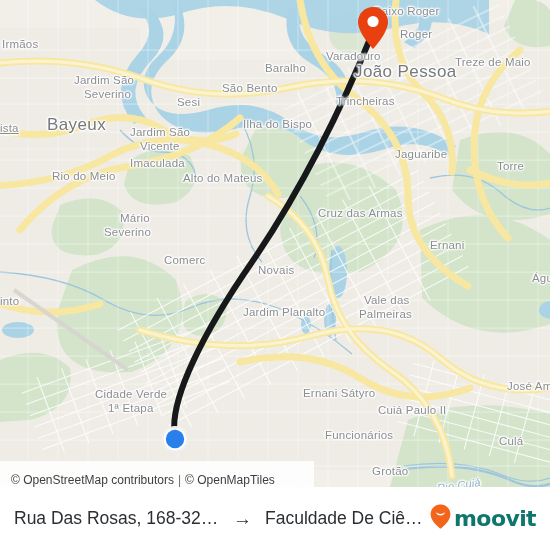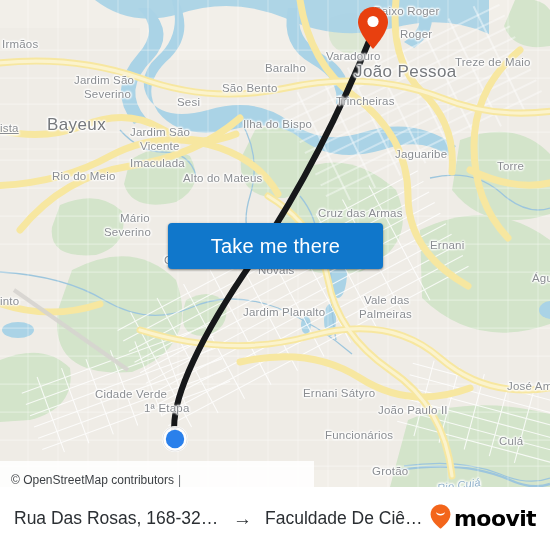--- a/index.html
+++ b/index.html
@@ -64,21 +64,21 @@
     overflow:hidden;text-overflow:ellipsis;
   }
   #trip-origin{max-width:208px;}
   #trip-destination{max-width:170px;margin-left:2px;}
   #trip-arrow{
     margin:0 11px;color:#2b2f33;font-size:19px;line-height:1;
     display:flex;align-items:center;
   }
   #moovit-logo{margin-left:auto;display:flex;align-items:center;gap:3px;}
   #moovit-wordmark{
-    font-size:22px;font-weight:bold;color:#000000;letter-spacing:-.6px;
+    font-size:22px;font-weight:bold;color:#0f766e;letter-spacing:-.6px;
     font-family:"DejaVu Sans",sans-serif;
   }
 </style>
 </head>
 <body>
 
 <div id="app">
 
   <div id="map">
 
@@ -228,24 +228,24 @@
         <div class="maplabel" style="left: 318px; top: 207px;">Cruz das Armas</div>
         <div class="maplabel" style="left: 430px; top: 239px;">Ernani</div>
         <div class="maplabel" style="left: 124px; top: 254px; padding-left: 40px;">Comerc</div>
         <div class="maplabel" style="left: 258px; top: 264px;">Novais</div>
         <div class="maplabel" style="left: 532px; top: 272px;">Águ</div>
         <div class="maplabel" style="left: 0px; top: 295px;">into</div>
         <div class="maplabel" style="left: 243px; top: 306px;">Jardim Planalto</div>
         <div class="maplabel" style="left: 364px; top: 294px;">Vale das</div>
         <div class="maplabel" style="left: 359px; top: 308px;">Palmeiras</div>
         <div class="maplabel" style="left: 95px; top: 388px;">Cidade Verde</div>
-        <div class="maplabel" style="left: 108px; top: 402px; margin-left: 36px;">1ª Etapa</div>
+        <div class="maplabel" style="left: 108px; top: 402px;">1ª Etapa</div>
         <div class="maplabel" style="left: 303px; top: 379px; margin-top: 8px;">Ernani Sátyro</div>
         <div class="maplabel" style="left: 507px; top: 380px;">José Am</div>
-        <div class="maplabel" style="left: 378px; top: 404px;">João Paulo II</div>
+        <div class="maplabel" style="left: 378px; top: 404px;">Cuiá Paulo II</div>
         <div class="maplabel" style="left: 325px; top: 429px;">Funcionários</div>
         <div class="maplabel" style="left: 499px; top: 435px;">Culá</div>
         <div class="maplabel" style="left: 372px; top: 465px;">Grotão</div>
         <div class="maplabel water" style="left: 437px; top: 479px; transform: rotate(-8deg);">Rio Cuiá</div>
       </div>
 
     <div id="pin" style="left: 357px; top: 6px;">
       <svg width="32" height="44" viewBox="0 0 32 44">
         <path d="M16 1 C7.7 1 1 7.7 1 16 c0 11 15 27 15 27 s15 -16 15 -27 C31 7.7 24.3 1 16 1 z" fill="#E8400F"></path>
         <circle cx="16" cy="15.5" r="5.6" fill="#ffffff"></circle>
@@ -253,25 +253,25 @@
     </div>
 
     <div id="origin-dot" style="left: 161px; top: 425px;">
       <svg width="28" height="28" viewBox="0 0 28 28">
         <circle cx="14" cy="14" r="13" fill="#ffffff" opacity=".95"></circle>
         <circle cx="14" cy="14" r="12.2" fill="none" stroke="#e3e3e3" stroke-width="1"></circle>
         <circle cx="14" cy="14" r="9.2" fill="#2a80eb"></circle>
       </svg>
     </div>
 
-    <button id="take-me-there" style="background: rgb(16, 119, 203);">Take me there</button>
 
     <div id="attribution">
       <span>© OpenStreetMap contributors</span>
       <span class="sep">|</span>
+      <span>© OpenMapTiles</span>
     </div>
   </div>
 
   <div id="bottom-bar">
     <div id="trip-origin">Rua Das Rosas, 168-324 - ...</div>
     <div id="trip-arrow">→</div>
     <div id="trip-destination">Faculdade De Ciênci...</div>
 
     <div id="moovit-logo">
       <span>

